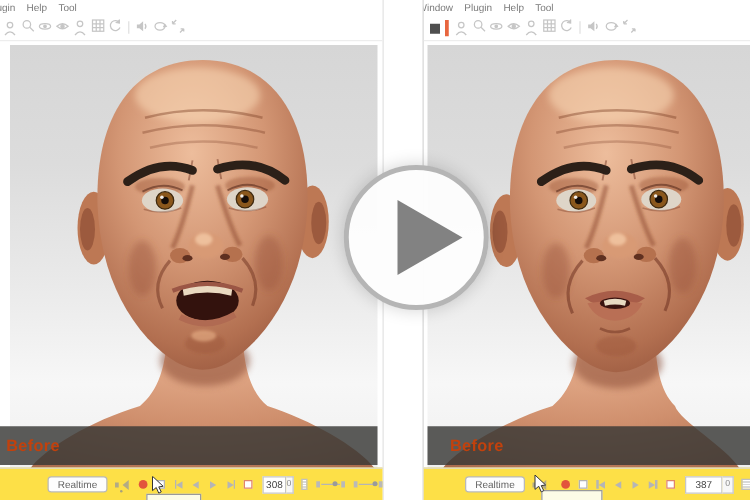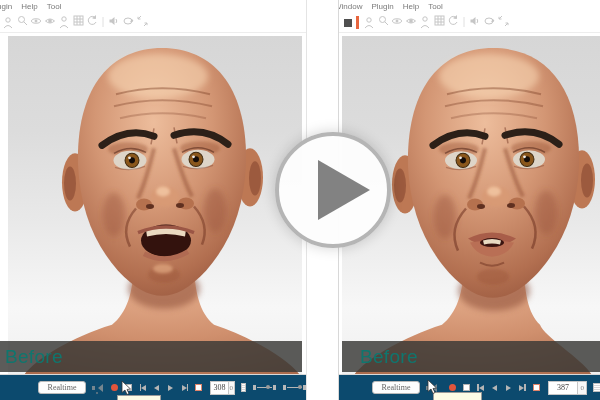--- a/index.html
+++ b/index.html
@@ -22,27 +22,27 @@
 
   
   .viewport{position:absolute;top:36px;bottom:25px;overflow:hidden;
     background:linear-gradient(180deg,#d6d6d6 0%,#dcdcdc 28%,#e9e9e9 55%,#f7f7f7 80%,#f0f0f0 100%);}
   #panel-left .viewport{left:8px;right:4px;}
   #panel-right .viewport{left:3px;right:0;}
   .head-svg{position:absolute;left:0;top:0;width:100%;height:100%;}
 
   
   .label-bar{position:absolute;top:341px;height:31px;background:var(--overlay-bar,rgba(56,56,54,.82));
-    display:flex;align-items:center;color:#0f766e;font-weight:normal;font-size:19px;letter-spacing:.3px;z-index:8;}
+    display:flex;align-items:center;color:#c2410c;font-weight:bold;font-size:13px;letter-spacing:.3px;z-index:8;}
   #panel-left .label-bar{left:0;right:4px;padding-left:5px;}
   #panel-right .label-bar{left:3px;right:0;padding-left:18px;}
 
   
-  .bottombar{position:absolute;bottom:0;left:0;right:0;height:25px;background:#0c4a6e;
-    border-top:1px solid #dadada;display:flex;align-items:center;font-size:8px;color:#555;z-index:9;font-family:Liberation Serif, serif;}
+  .bottombar{position:absolute;bottom:0;left:0;right:0;height:25px;background:#fde047;
+    border-top:1px solid #dadada;display:flex;align-items:center;font-size:8px;color:#555;z-index:9;}
   #panel-left .bottombar{padding-left:38px;}
   #panel-right .bottombar{padding-left:33px;}
   .rt-btn{height:13px;min-width:48px;border:1px solid #b9b9b9;border-radius:3px;background:#fdfdfd;
     font-size:8px;color:#666;display:flex;align-items:center;justify-content:center;padding:0 4px;box-sizing:border-box;}
   .spk{position:relative;width:11px;height:10px;margin-left:5px;opacity:.75;}
   .spk::before{content:"";position:absolute;left:1px;top:3px;width:3px;height:4px;background:#9a9a9a;}
   .spk::after{content:"";position:absolute;left:3px;top:1px;border:4px solid transparent;border-right:5px solid #9a9a9a;}
   .spk-dot{position:absolute;right:-2px;bottom:-1px;width:2px;height:2px;background:#8c8c8c;border-radius:50%;}
   .transport{display:flex;align-items:center;gap:5px;margin-left:14px;}
   .tp{width:9px;height:9px;display:flex;align-items:center;justify-content:center;position:relative;}

